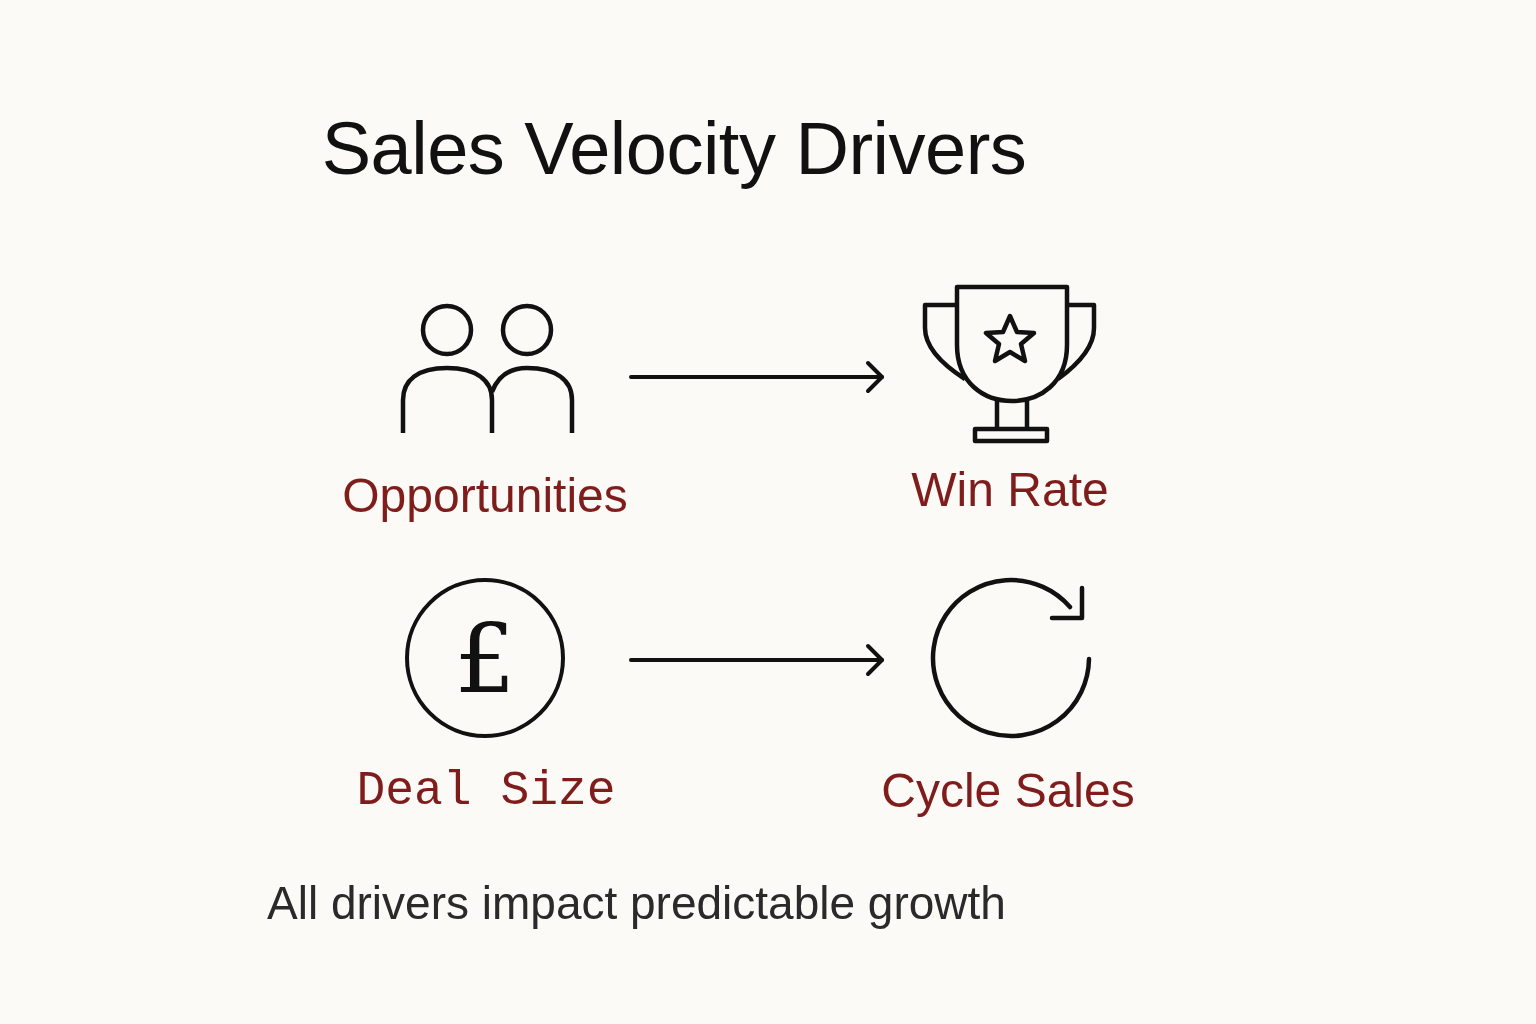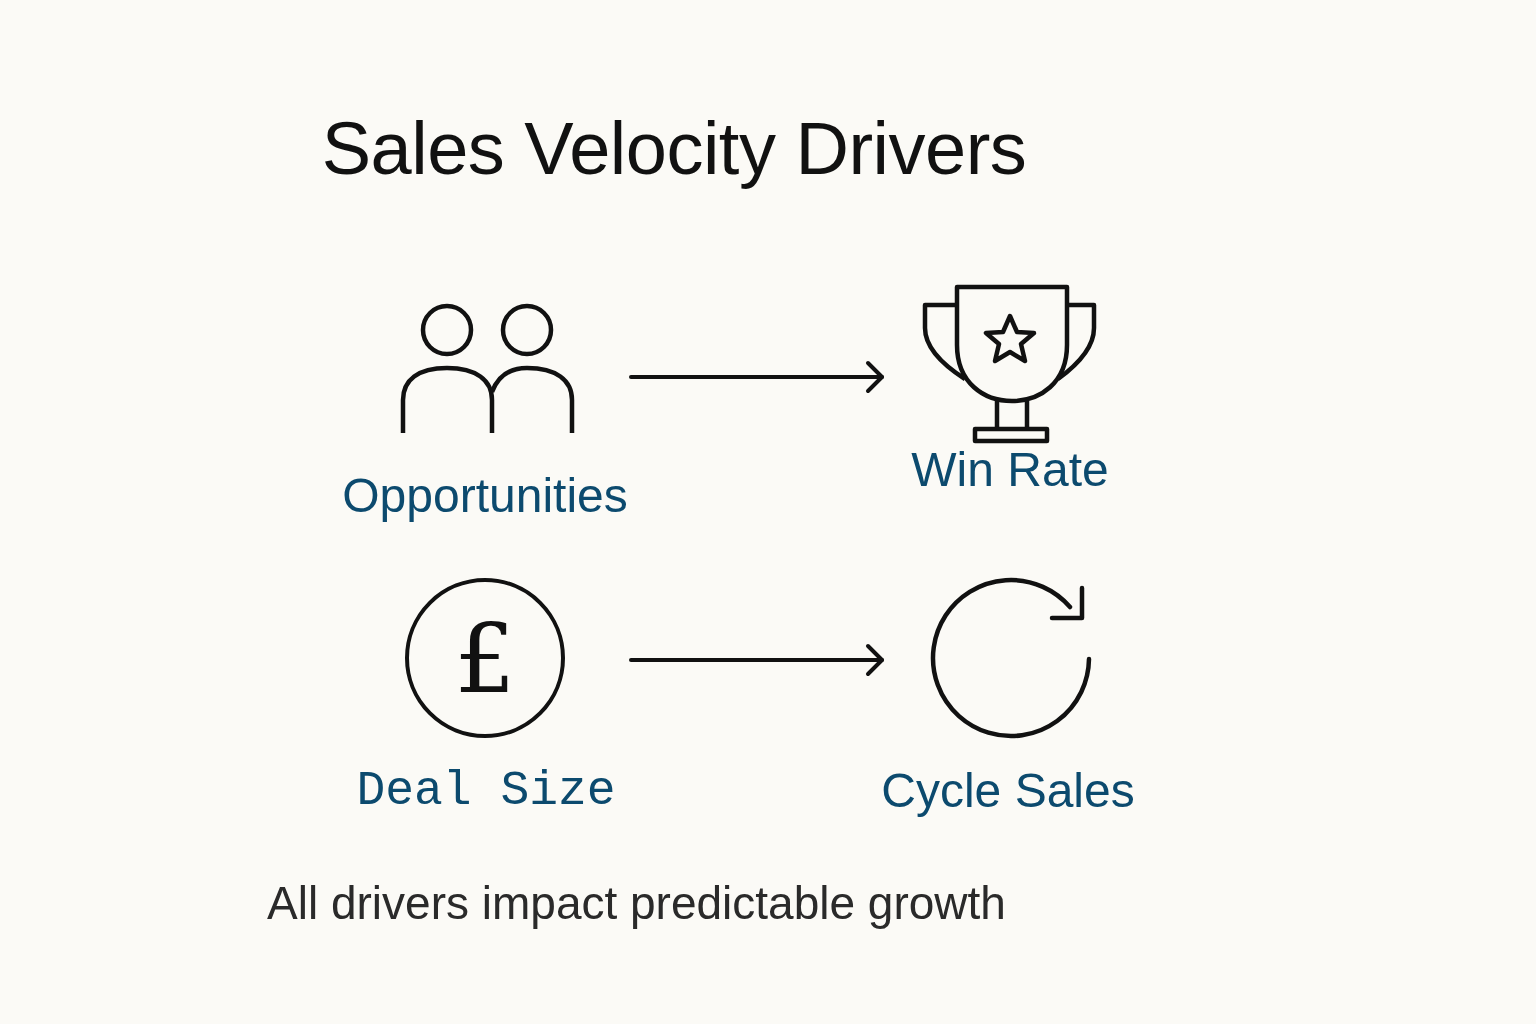--- a/index.html
+++ b/index.html
@@ -30,21 +30,21 @@
     .icon {
       position: absolute;
     }
     .icon svg {
       display: block;
       overflow: visible;
     }
     .label {
       position: absolute;
       font-size: 48px;
-      color: #0c4a6e;
+      color: #7f1d1d;
       text-align: center;
       white-space: nowrap;
       line-height: 1.1;
     }
     .arrow {
       position: absolute;
     }
     .footer {
       position: absolute;
       left: 0;
@@ -86,21 +86,21 @@
     <path d="M37 22 H5 V45 C5 62 20 80 45 96"></path>
     <path d="M147 22 H174 V45 C174 62 160 80 138 96"></path>
 
     <path d="M77 118 V146 M107 118 V146"></path>
 
     <rect x="55" y="146" width="72" height="12"></rect>
 
     <polygon points="90,33 97,49 114,50 101,61 105,78 90,69 75,78 79,61 66,50 83,49"></polygon>
   </svg>
 </div>
-<div class="label" style="left:860px; width:300px; top:444px;">Win Rate</div>
+<div class="label" style="left:860px; width:300px; top:464px;">Win Rate</div>
 
 <div class="icon" style="left:403px; top:576px;">
   <svg width="164" height="164" viewBox="0 0 164 164" fill="none">
     <circle cx="82" cy="82" r="78" stroke="#111" stroke-width="4"></circle>
     <text x="82" y="116" text-anchor="middle" font-family="DejaVu Serif, serif" font-size="96" fill="#111">£</text>
   </svg>
 </div>
 <div class="label" style="left:336px; width:300px; top:765px;font-family:Liberation Mono, monospace;">Deal Size</div>
 
 <div class="arrow" style="left:628px; top:643px;">

